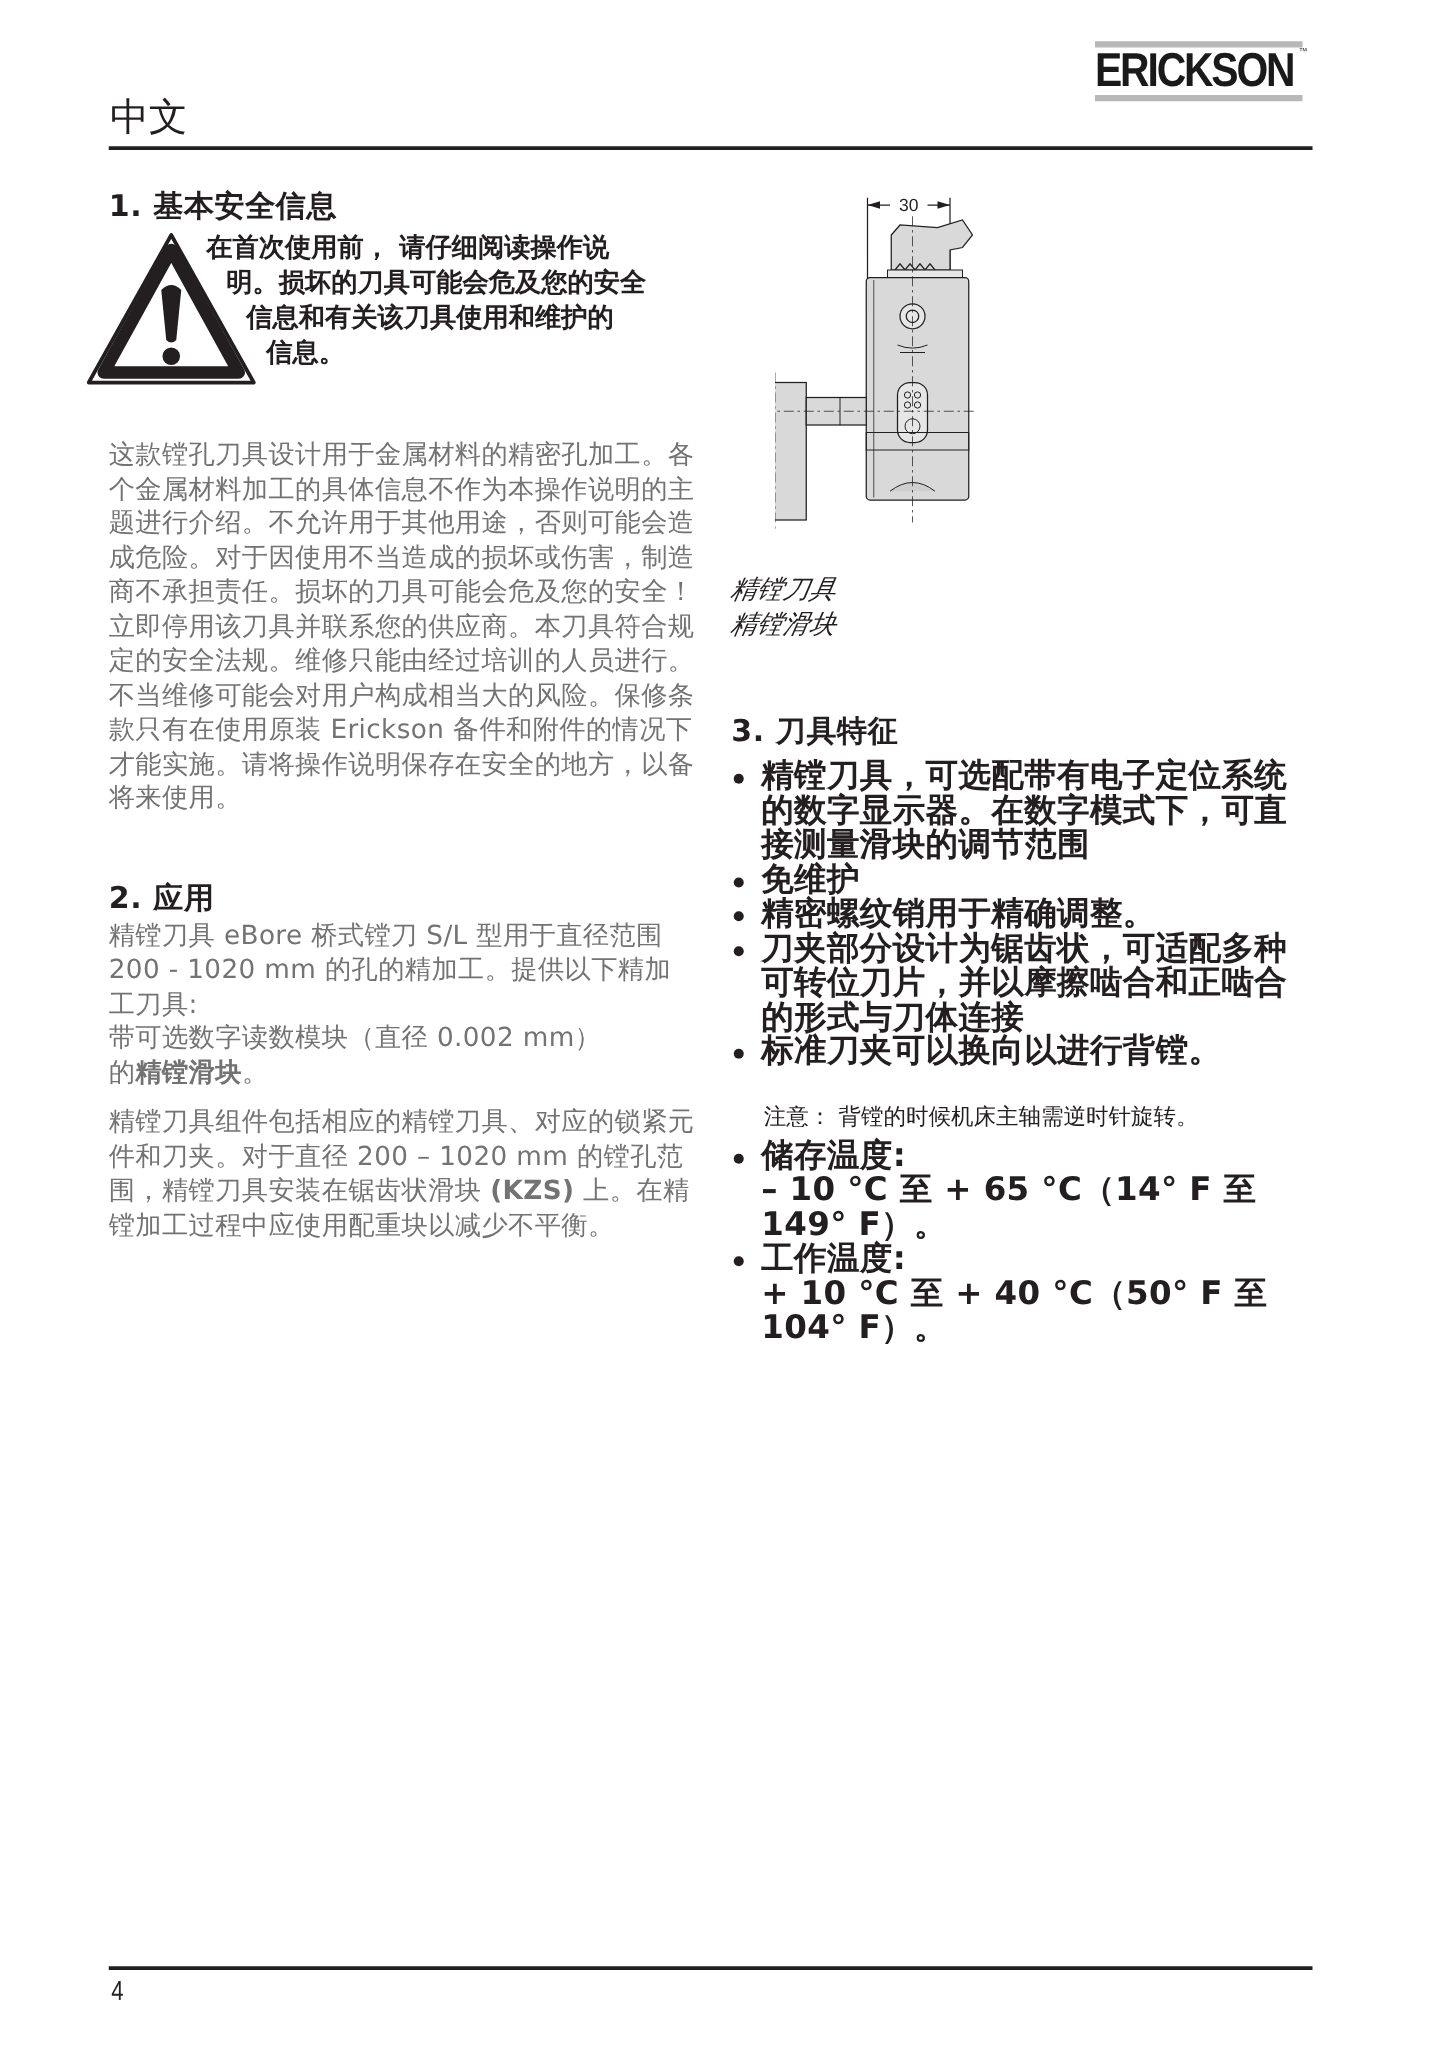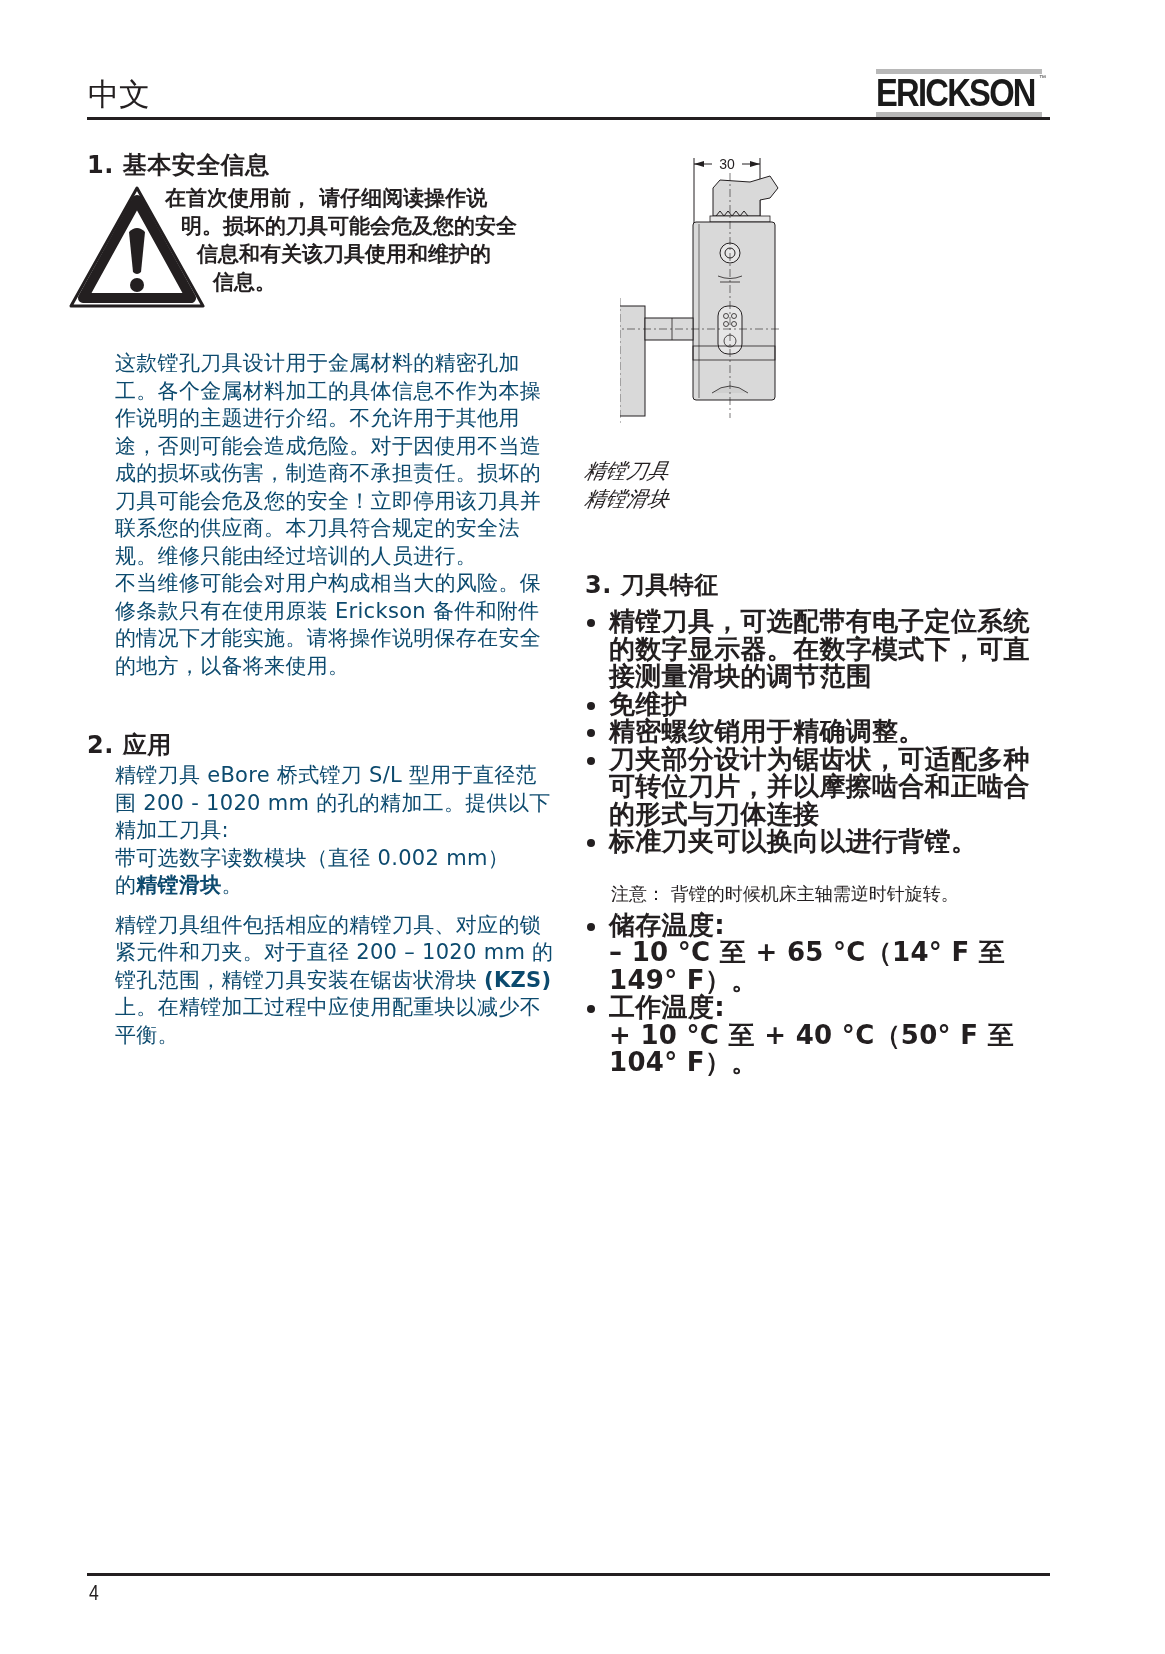--- a/index.html
+++ b/index.html
@@ -1,36 +1,36 @@
 <!DOCTYPE html>
 <html><head>
 <meta charset="utf-8">
 <style>
   * { box-sizing: border-box; margin: 0; padding: 0; }
   html, body { width: 1165px; height: 1654px; background: #ffffff; }
   body { position: relative; font-family: "DejaVu Sans", "Liberation Sans", sans-serif; color: #231f20; overflow: hidden; }
 
-  .logo { position: absolute; left: 876px; top: 33px; width: 166px; height: 50px; margin-top: 36px; }
+  .logo { position: absolute; left: 876px; top: 33px; width: 166px; height: 50px; }
   .logo .bar { position: absolute; left: 0; width: 166px; height: 5px; background: #b8b8b8; }
   .logo .bar.top { top: 0; }
   .logo .bar.bottom { top: 43px; }
   .logo .word { position: absolute; left: 0; top: 5px; width: 166px; height: 38px; font-family: "Liberation Sans", sans-serif; font-weight: bold; font-size: 38px; line-height: 38px; letter-spacing: -2px; color: #1a1a1a; transform: scaleX(0.86); transform-origin: left center; white-space: nowrap; }
   .logo .tm { position: absolute; left: 163px; top: 5px; font-size: 7px; color: #333; font-family: "Liberation Sans", sans-serif; }
 
   .lang-title { position: absolute; left: 88px; top: 76px; font-size: 31px; line-height: 36px; font-weight: normal; color: #231f20; }
   .rule-top { position: absolute; left: 87px; top: 117px; width: 963px; height: 3px; background: #231f20; }
   .rule-bottom { position: absolute; left: 87px; top: 1573px; width: 963px; height: 3px; background: #231f20; }
   .page-num { position: absolute; left: 89px; top: 1580px; font-family: "Liberation Sans", sans-serif; font-size: 22px; line-height: 26px; transform: scaleX(0.8); transform-origin: left; }
 
   .col-left { position: absolute; left: 87px; top: 150px; width: 470px; }
   .col-right { position: absolute; left: 585px; top: 150px; width: 470px; }
 
   h2.section { font-family: "DejaVu Sans", "Liberation Sans", sans-serif; font-size: 24px; font-weight: bold; line-height: 30px; color: #231f20; letter-spacing: 0.5px; }
 
-  .body-text { font-size: 21px; line-height: 27.5px; color: #0c4a6e; letter-spacing: 0.3px; margin-left: 28px; }
+  .body-text { font-size: 21px; line-height: 27.5px; color: #737373; letter-spacing: 0.3px; }
   .bold { font-weight: bold; }
 
   .warning { position: relative; height: 150px; margin-top: 0; }
   .warn-icon { position: absolute; left: -20px; top: 4px; width: 140px; height: 128px; }
   .warn-text { position: absolute; left: 78px; top: 4px; width: 400px; font-size: 21px; line-height: 28px; font-weight: bold; color: #231f20; }
   .warn-text span { display: block; }
   .warn-text .l1 { padding-left: 0; }
   .warn-text .l2 { padding-left: 16px; }
   .warn-text .l3 { padding-left: 32px; }
   .warn-text .l4 { padding-left: 48px; }

